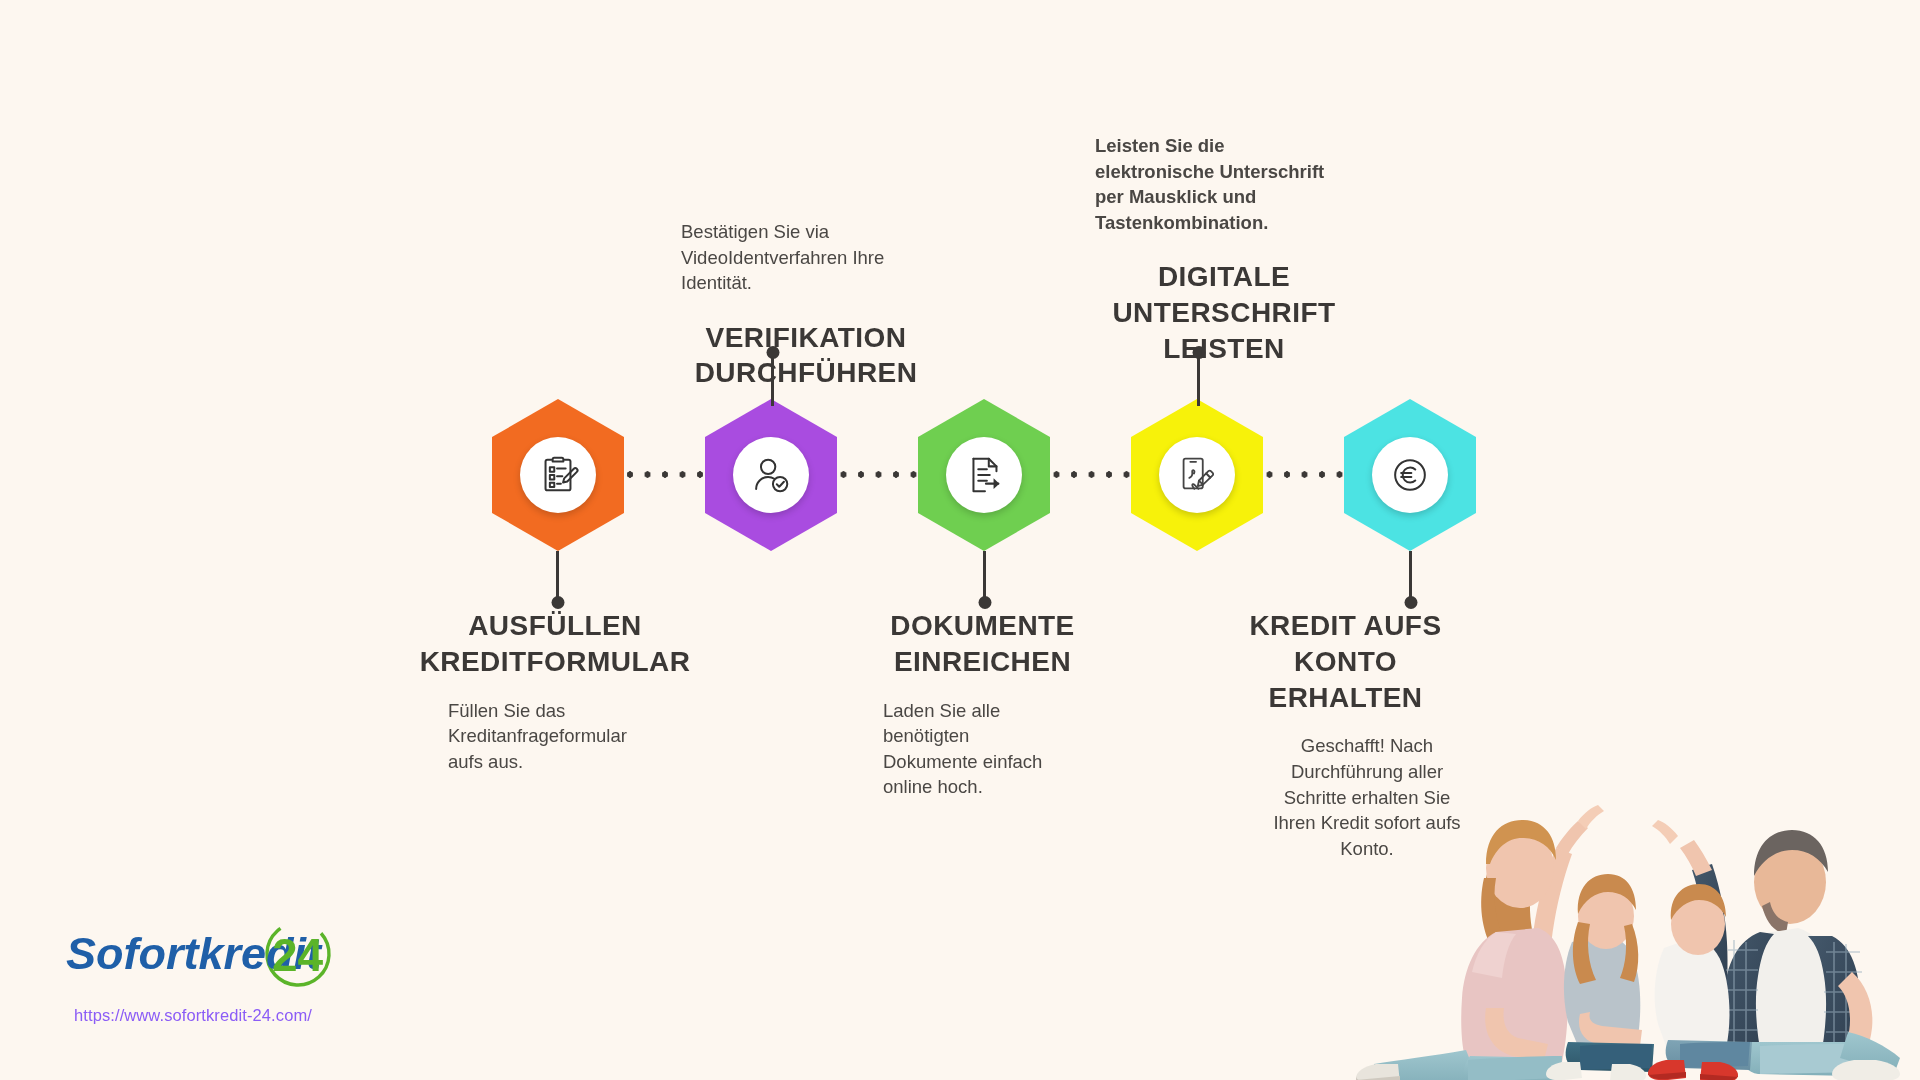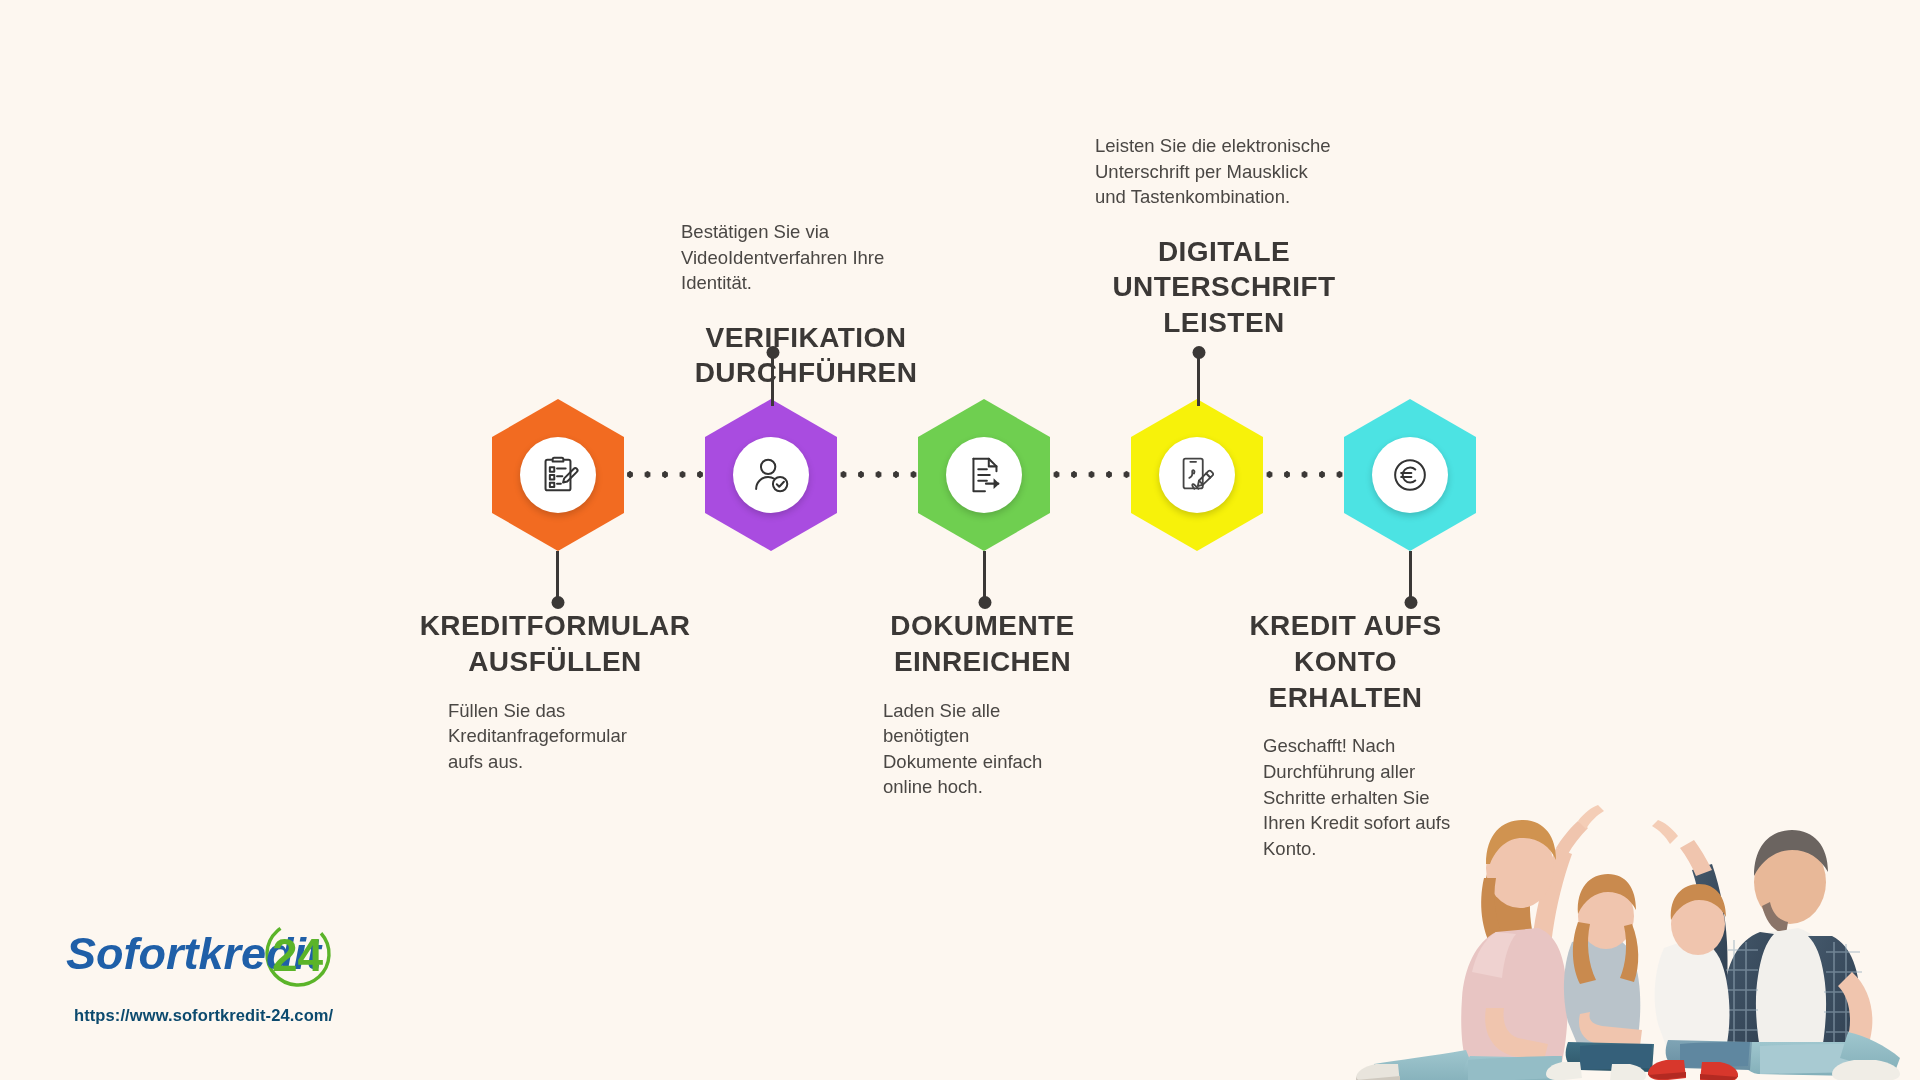--- a/index.html
+++ b/index.html
@@ -56,21 +56,21 @@
   }
   .ta-center { text-align:center; }
   .ta-left   { text-align:left; }
 
   
   #logo { position:absolute; left:26px; top:920px;margin-left:40px; }
   #logoMark { position:relative; width:288px; height:74px; }
   #logoMark svg { display:block; }
   #logoUrl {
     margin-top:12px; margin-left:8px;
-    font-size:16.5px; font-weight:bold; color:#0c4a6e; letter-spacing:.1px;
+    font-size:16.5px; font-weight:normal; color:#8b5cf6; letter-spacing:.1px;
   }
 
   
   #family { position:absolute; right:0px; bottom:0px; width:600px; height:360px; }
   #family svg { display:block; width:100%; height:100%; }
 </style>
 </head>
 <body>
 
 <div id="stage">
@@ -89,22 +89,22 @@
         <rect x="15.5" y="24" width="4.6" height="4.6"></rect>
         <rect x="15.5" y="32" width="4.6" height="4.6"></rect>
         <path d="M23 17.2h9M23 25.2h5.5M23 33.2h4"></path>
         <path d="M40.5 17.5 30.5 27.5l-1.2 4.4 4.4-1.2 10-10a2.2 2.2 0 0 0 0-3.1l-.1-.1a2.2 2.2 0 0 0-3.1 0z"></path>
       </svg>
     </div>
   </div>
   <div class="stem down" style="left:556px; top:551px; height:52px;"></div>
   <div class="blk ta-center" style="left:400px; top:608px; width:310px;">
     <div class="title">
+      <div>AUSFÜLLEN</div>
       <div>KREDITFORMULAR</div>
-      <div>AUSFÜLLEN</div>
     </div>
     <div class="desc ta-left" style="margin-top:18px; margin-left:48px; width:215px;">Füllen Sie das Kreditanfrageformular aufs aus.</div>
   </div>
 
   <div class="hex" style="left:705px; top:399px; background:#A94CE0;">
     <div class="disc">
       <svg viewBox="0 0 48 48" fill="none" stroke="#333" stroke-width="2.1" stroke-linecap="round" stroke-linejoin="round">
         <circle cx="21" cy="15.5" r="7.5"></circle>
         <path d="M8.5 38.5c0-6.9 5.6-12.5 12.5-12.5 2.4 0 4.6.7 6.5 1.9"></path>
         <circle cx="33.5" cy="33.5" r="7.5"></circle>
@@ -150,21 +150,21 @@
         <path d="M16 27c2.6-1.1 3.5-3.6 3-6.4-.2-1.2.6-2 1.5-1.6.9.4 1 1.8.4 3.4"></path>
         <path d="M25.5 38.5c-1.6-1.8-3.4-3.6-4.3-4.5-.9-.9-2.3-.5-2.1.8.1.9 1.2 2.4 2.2 3.6"></path>
         <path d="m26 30 7.5-7.6 4.4 4.4L30.3 34z"></path>
         <path d="m33.5 22.4 2.4-2.4a1.8 1.8 0 0 1 2.6 0l1.8 1.8a1.8 1.8 0 0 1 0 2.6l-2.4 2.4z"></path>
         <path d="M26 30l-1.1 5.5 5.4-1.5"></path>
       </svg>
     </div>
   </div>
   <div class="stem up" style="left:1197px; top:352px; height:54px;"></div>
   <div class="blk" style="left:1095px; top:133px; width:258px;">
-    <div class="desc ta-left" style="width:240px;">Leisten Sie die elektronische Unterschrift per Mausklick und Tastenkombination.</div>
+    <div class="desc ta-left" style="width:240px;font-weight:bold;">Leisten Sie die elektronische Unterschrift per Mausklick und Tastenkombination.</div>
     <div class="title ta-center" style="margin-top:24px;">
       <div>DIGITALE</div>
       <div>UNTERSCHRIFT</div>
       <div>LEISTEN</div>
     </div>
   </div>
 
   <div class="hex" style="left:1344px; top:399px; background:#4CE3E3;">
     <div class="disc">
       <svg viewBox="0 0 48 48" fill="none" stroke="#333" stroke-width="2.1" stroke-linecap="round" stroke-linejoin="round">
@@ -174,21 +174,21 @@
       </svg>
     </div>
   </div>
   <div class="stem down" style="left:1409px; top:551px; height:52px;"></div>
   <div class="blk ta-center" style="left:1218px; top:608px; width:255px;">
     <div class="title">
       <div>KREDIT AUFS</div>
       <div>KONTO</div>
       <div>ERHALTEN</div>
     </div>
-    <div class="desc ta-left" style="margin-top:18px; margin-left:45px; width:208px;">Geschafft! Nach Durchführung aller Schritte erhalten Sie Ihren Kredit sofort aufs Konto.</div>
+    <div class="desc ta-left" style="margin-top:18px; margin-left:45px; width:208px;text-align:center;">Geschafft! Nach Durchführung aller Schritte erhalten Sie Ihren Kredit sofort aufs Konto.</div>
   </div>
 
   <div id="logo">
     <div id="logoMark">
       <svg viewBox="0 0 288 74">
         <circle cx="232" cy="34" r="31" fill="none" stroke="#5BB429" stroke-width="3.4" stroke-dasharray="150 45" transform="rotate(-42 232 34)"></circle>
         <text x="0" y="49" font-family="Liberation Sans, sans-serif" font-size="45" font-weight="bold" font-style="italic" fill="#1F5FA8">Sofortkredit</text>
         <text x="206" y="51" font-family="Liberation Sans, sans-serif" font-size="46" font-weight="bold" fill="#5BB429">24</text>
       </svg>
     </div>

